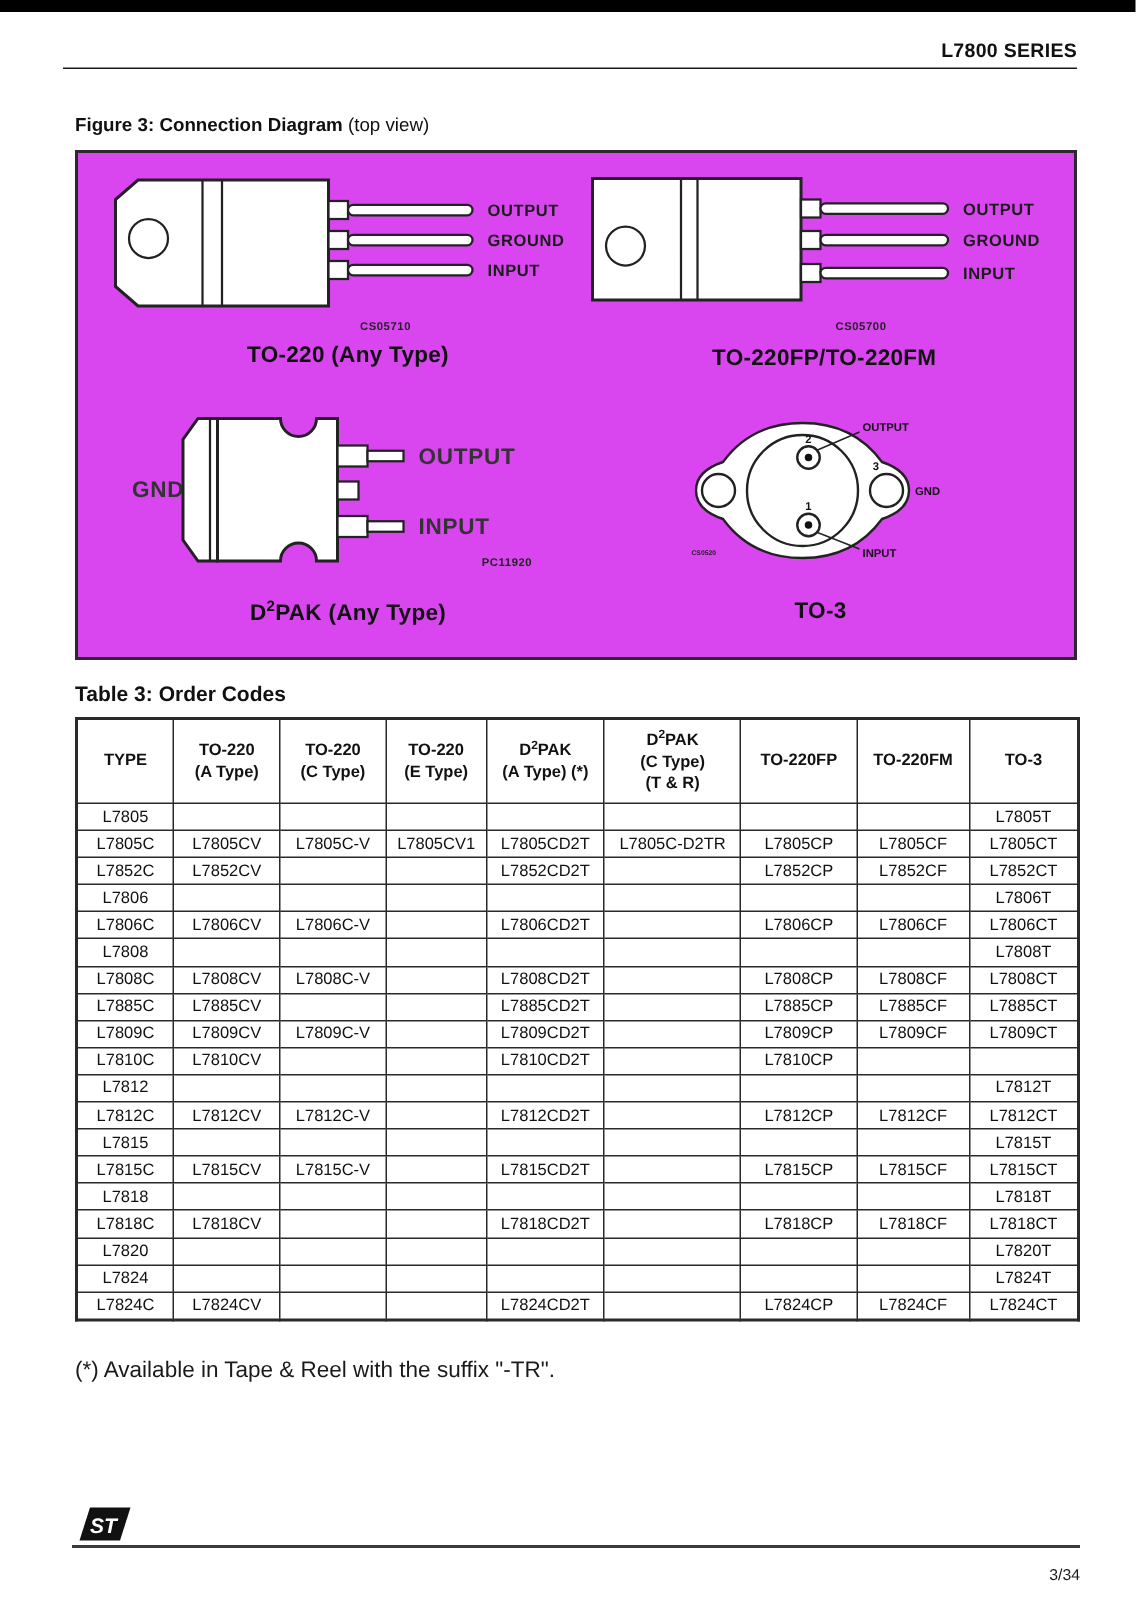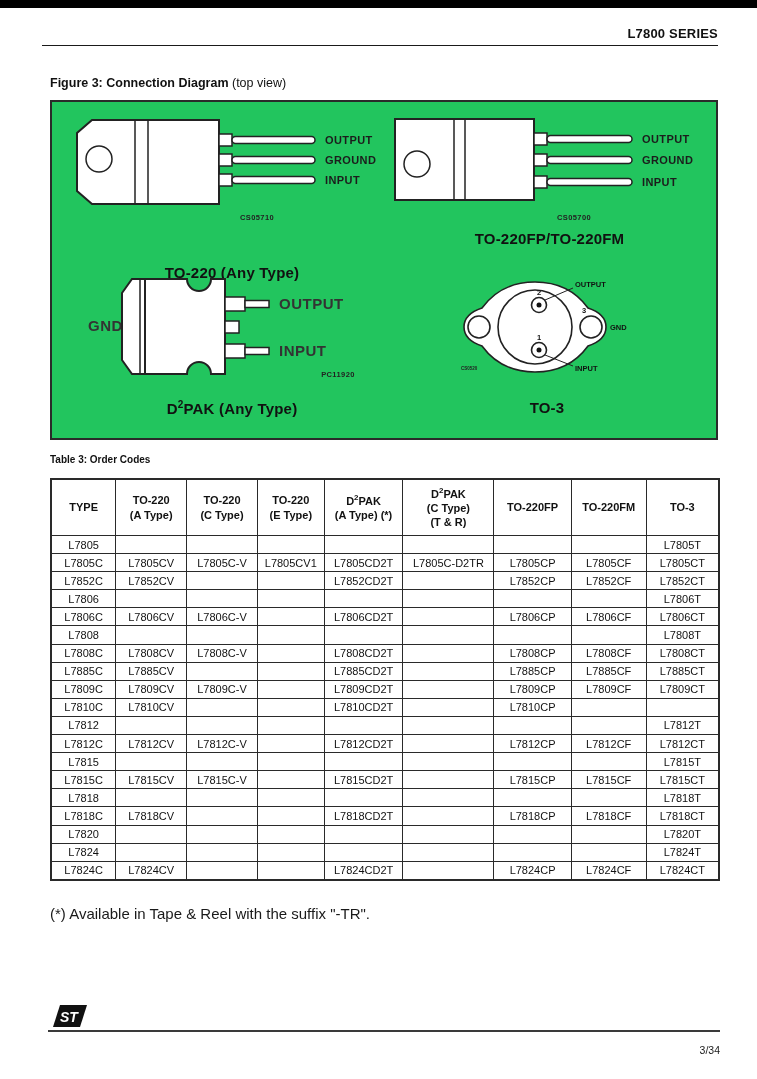--- a/index.html
+++ b/index.html
@@ -11,34 +11,34 @@
   .topbar{position:absolute;left:0;top:0;width:757px;height:8px;background:#000;}
   .doc-header-title{
     position:absolute;right:39px;top:26px;font-size:13px;font-weight:bold;
     letter-spacing:.2px;
   }
   .header-rule{position:absolute;left:42px;top:45px;width:676px;height:0;border-top:1.6px solid #1a1a1a;}
   .figure-title{position:absolute;left:50px;top:76px;font-size:12.5px;text-align:center;}
   .figure-title b{font-weight:bold;}
   .figure-box{
     position:absolute;left:50px;top:100px;width:664px;height:336px;
-    border:2px solid #2a2a2a;background:#22c55e;
+    border:2px solid #2a2a2a;background:#d946ef;
   }
   .pkg{position:absolute;}
   .pkg-caption{
     position:absolute;text-align:center;font-size:15px;font-weight:bold;letter-spacing:.2px;
   }
   .pkg-caption sup{font-size:10px;}
   svg text{font-family:"Liberation Sans",sans-serif;}
   .pin-label{font-size:11px;font-weight:bold;letter-spacing:.4px;fill:#1c1c1c;}
   .pin-label-lg{font-size:15px;font-weight:600;letter-spacing:.5px;fill:#333;}
   .pkg-code{font-size:7.5px;font-weight:bold;letter-spacing:.4px;fill:#222;}
   .tiny-code{font-size:4.5px;font-weight:bold;fill:#222;}
   .to3-label{font-size:7.5px;font-weight:bold;fill:#111;}
-  .table-title{position:absolute;left:50px;top:454px;font-size:10px;font-weight:bold;}
+  .table-title{position:absolute;left:50px;top:454px;font-size:14px;font-weight:bold;}
   table.order-codes{
     position:absolute;left:50px;top:478px;width:670px;
     border-collapse:collapse;table-layout:fixed;background:#fff;
     font-size:11px;
   }
   table.order-codes,table.order-codes th,table.order-codes td{border:1.2px solid #2a2a2a;}
   table.order-codes{border-width:2px;}
   table.order-codes th{
     font-size:11px;font-weight:bold;text-align:center;vertical-align:middle;
     height:53px;line-height:1.3;padding:1px 0;
@@ -81,21 +81,21 @@
       <rect x="152" y="40" width="13" height="12"></rect>
       <rect x="165" y="42.5" width="83" height="7" rx="3.5"></rect>
       <rect x="152" y="60" width="13" height="12"></rect>
       <rect x="165" y="62.5" width="83" height="7" rx="3.5"></rect>
     </g>
     <text class="pin-label" x="258" y="30">OUTPUT</text>
     <text class="pin-label" x="258" y="50">GROUND</text>
     <text class="pin-label" x="258" y="70">INPUT</text>
     <text class="pkg-code" x="190" y="106" text-anchor="middle">CS05710</text>
   </svg>
-  <div class="pkg-caption" style="left:15px;top:126px;width:330px;margin-top:36px;">TO-220 (Any Type)</div>
+  <div class="pkg-caption" style="left:15px;top:126px;width:330px;">TO-220 (Any Type)</div>
 
   <svg class="pkg" style="left:340px;top:12px;" width="315" height="112" viewBox="0 0 315 112">
     <g stroke="#222" stroke-width="2" fill="#fff">
       <rect x="3" y="5" width="139" height="81"></rect>
       <line x1="62" y1="5" x2="62" y2="86" stroke-width="1.5"></line>
       <line x1="73" y1="5" x2="73" y2="86" stroke-width="1.5"></line>
       <circle cx="25" cy="50" r="13" stroke-width="1.5"></circle>
     </g>
     <g stroke="#222" stroke-width="1.5" fill="#fff">
       <rect x="142" y="19" width="13" height="12"></rect>

